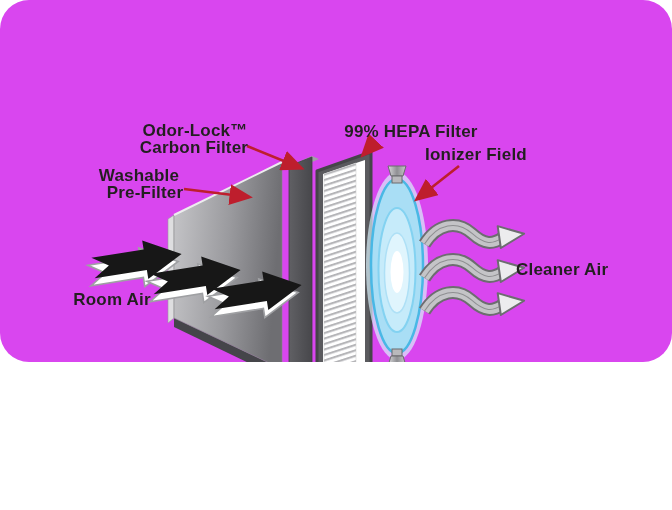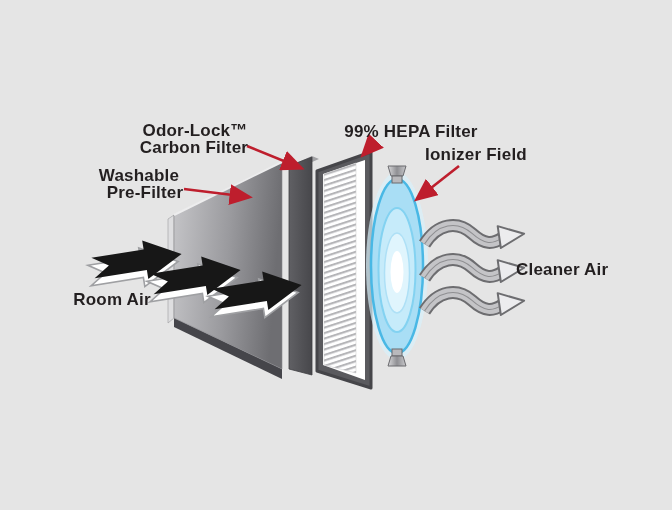--- a/index.html
+++ b/index.html
@@ -4,23 +4,24 @@
 <style>
   html, body {
     margin: 0;
     padding: 0;
     background: #ffffff;
     font-family: "Liberation Sans", sans-serif;
   }
   .stage {
     position: relative;
     width: 672px;
-    height: 510px;
-    background: #e5e5e5;
+    height: 362px;
+    background: #d946ef;
     overflow: hidden;
+    border-radius: 29px;
   }
   svg { display: block; }
   text.lbl {
     font-family: "Liberation Sans", sans-serif;
     font-weight: bold;
     fill: #231f20;
     font-size: 17px;
     letter-spacing: 0.2px;
   }
 </style>

